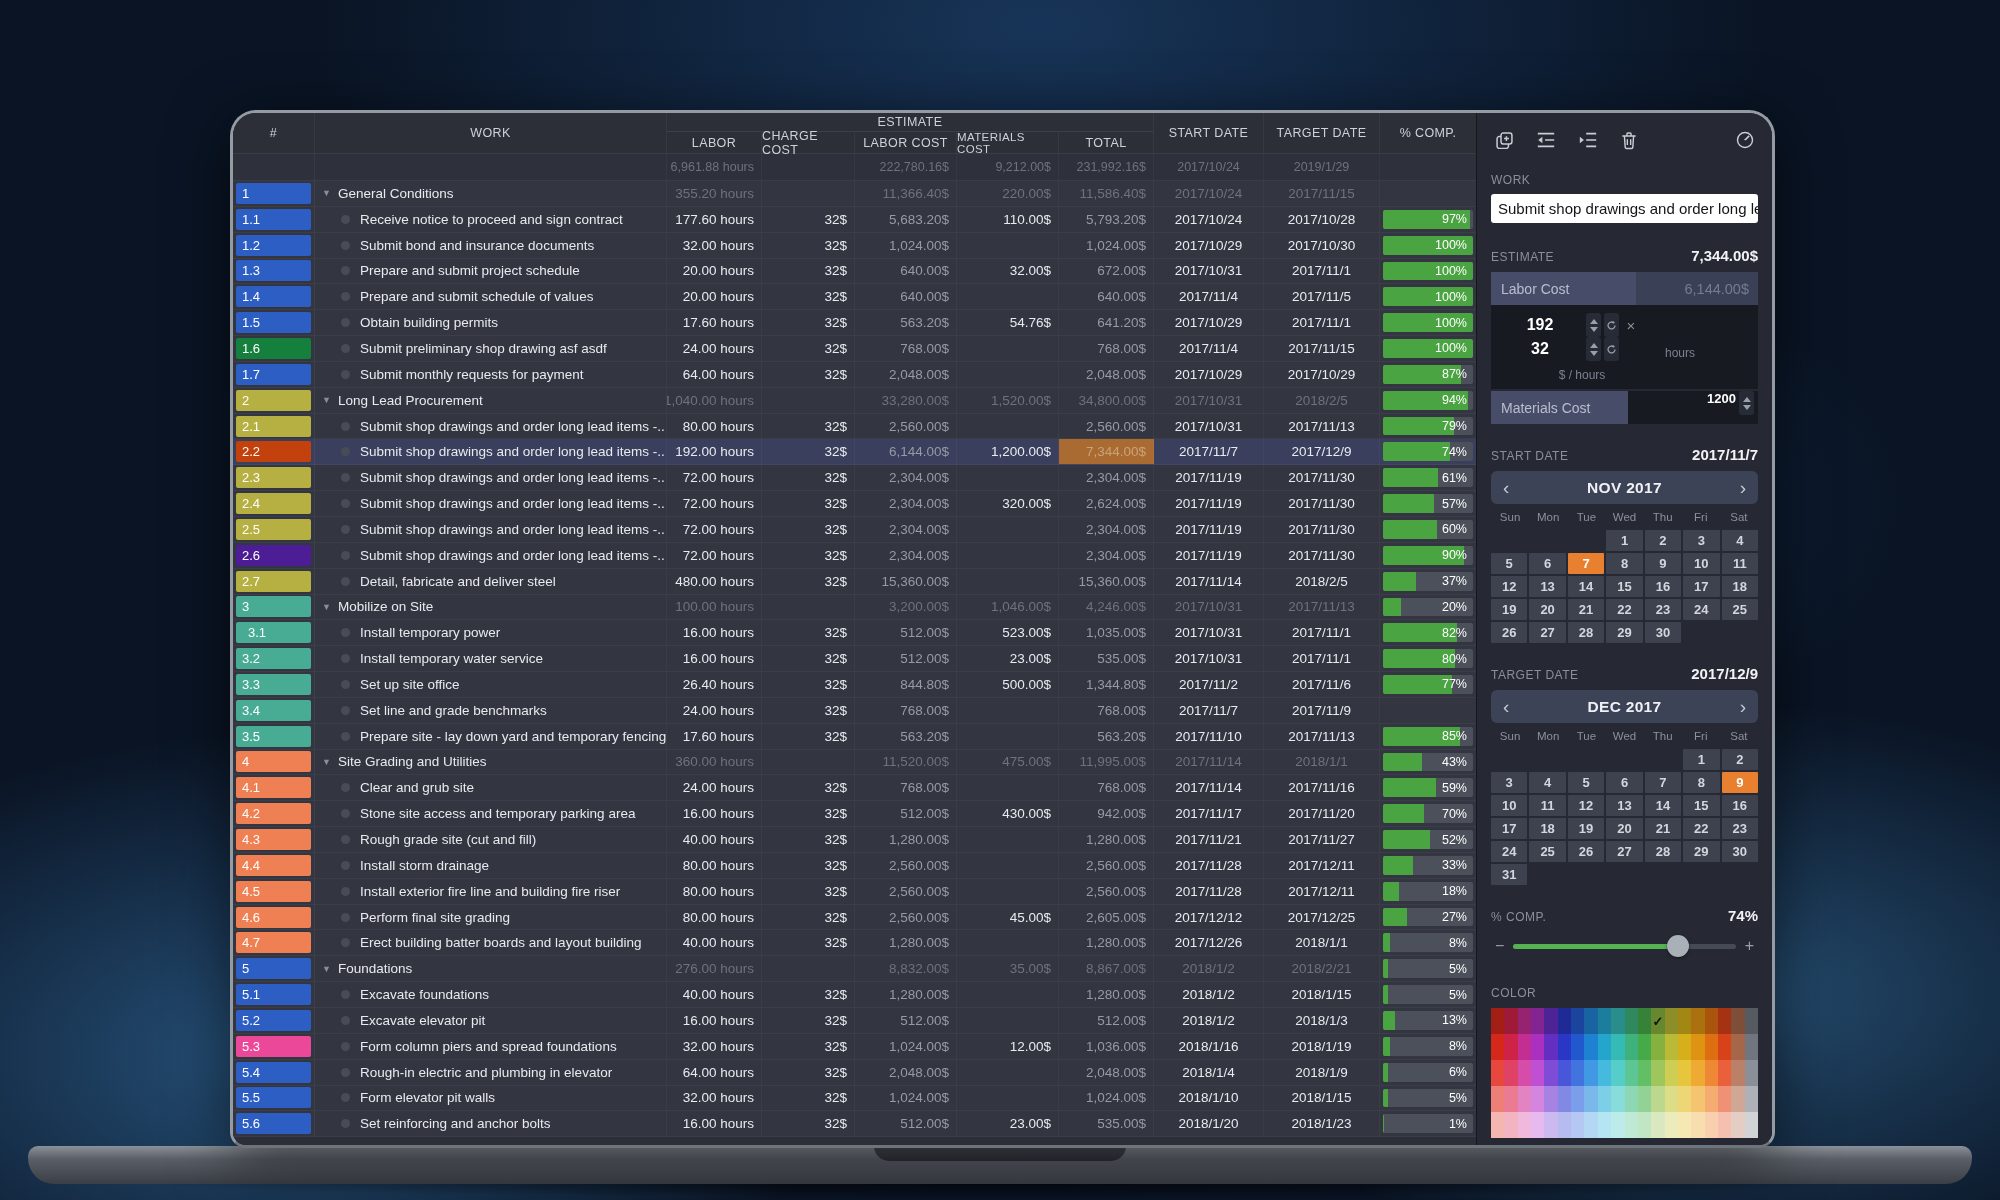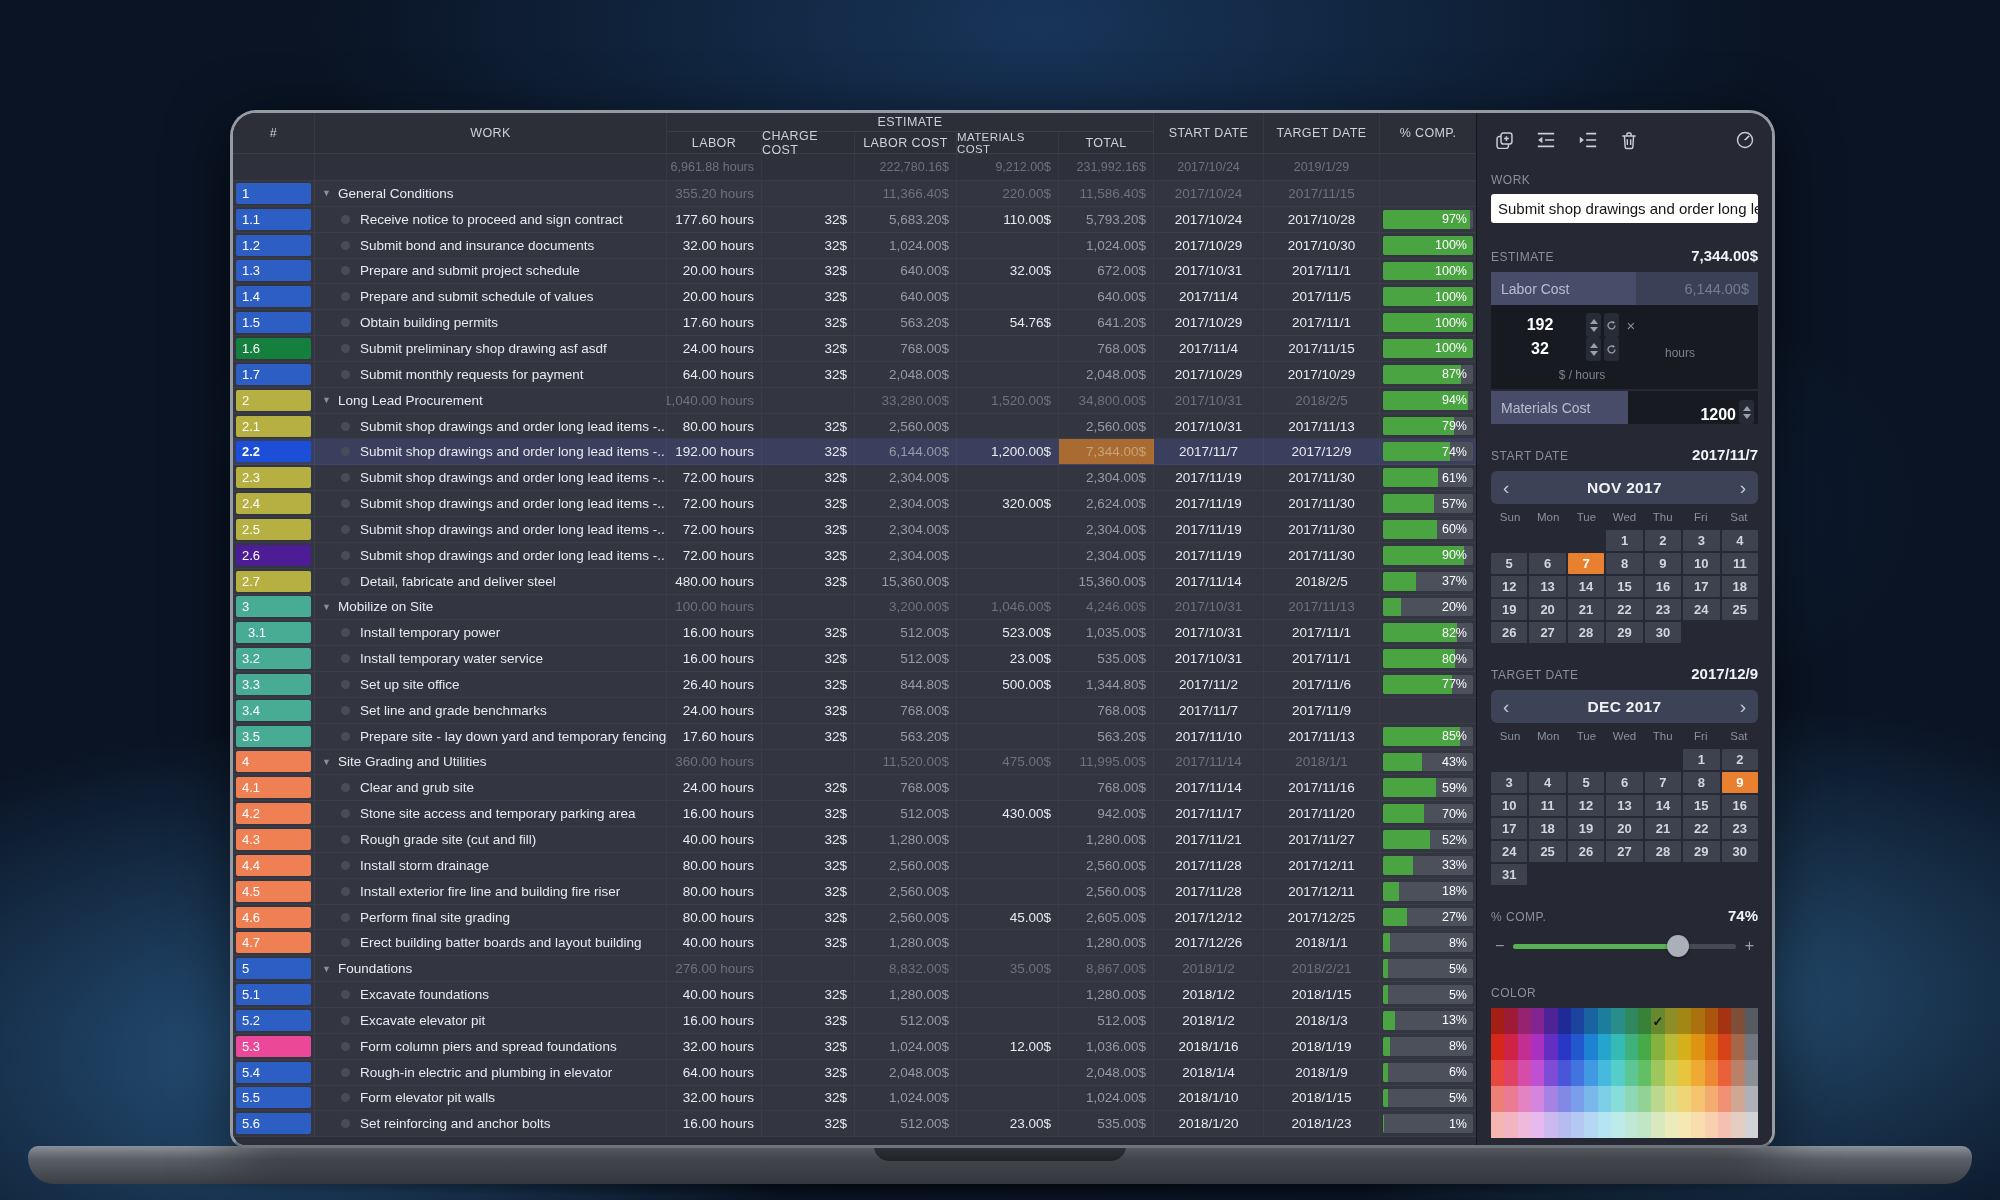--- a/index.html
+++ b/index.html
@@ -90,22 +90,22 @@
   .stp .n { flex:1; text-align:center; color:#fff; font-size:16px; font-weight:bold; }
   .ctl { width:15px; height:24px; background:#272b36; border-radius:3px; margin-left:3px;
          display:flex; flex-direction:column; align-items:center; justify-content:center; gap:3px; }
   .ctl .up   { width:0; height:0; border-left:4px solid transparent; border-right:4px solid transparent; border-bottom:5px solid #9aa0ab; }
   .ctl .down { width:0; height:0; border-left:4px solid transparent; border-right:4px solid transparent; border-top:5px solid #9aa0ab; }
   .ctl.cyc { justify-content:center; }
   .mult { width:24px; text-align:center; color:#8a8f9a; font-size:15px; }
   .stp-lab { width:122px; text-align:center; color:#7c8190; font-size:12px; margin-top:7px; }
   .stp-lab.gap { margin-left:24px; }
   .mat-row { margin-top:2px; }
-  .mat-row .matval { flex:1; background:#181a21; display:flex; align-items:flex-end; justify-content:flex-end;
-    color:#fff; font-size:16px; font-weight:bold; padding-right:4px; }
+  .mat-row .matval { flex:1; background:#181a21; display:flex; align-items:flex-start; justify-content:flex-end;
+    color:#fff; font-size:13px; font-weight:bold; padding-right:4px; }
   .sd-head { margin-top:22px; }
   .cal { margin-top:8px; }
   .cal-head { height:33px; background:#3d4357; border-radius:6px; display:flex; align-items:center;
     justify-content:space-between; padding:0 12px; }
   .cal-head .mon { color:#f0f1f4; font-size:15.5px; font-weight:bold; letter-spacing:0.3px; }
   .cal-nav { color:#c6cad2; font-size:19px; line-height:1; }
   .cal-days { display:grid; grid-template-columns:repeat(7,1fr); margin-top:7px; }
   .cal-days div { text-align:center; color:#8b909c; font-size:11.5px; height:17px; }
   .cal-grid { display:grid; grid-template-columns:repeat(7,1fr); gap:2px; margin-top:2px; }
   .day { height:21px; display:flex; align-items:center; justify-content:center;
@@ -373,21 +373,21 @@
               <div class="cell c">2017/11/13</div>
               <div class="cell pct-cell">
                 <div class="bar">
                   <div class="fill" style="width: 79%;"></div>
                   <div class="lbl">79%</div>
                 </div>
               </div>
             </div>
             <div class="grid row selected">
               <div class="cell num">
-                <div class="badge" style="background: #1d4ed8; font-weight: bold;">2.2</div>
+                <div class="badge" style="background: #c2410c;">2.2</div>
               </div>
               <div class="cell work-ind">
                 <span class="dot"></span>
                 <span>Submit shop drawings and order long lead items -...</span>
               </div>
               <div class="cell r">192.00 hours</div>
               <div class="cell r">32$</div>
               <div class="cell r dim2">6,144.00$</div>
               <div class="cell r">1,200.00$</div>
               <div class="cell r dim2 hl">7,344.00$</div>

